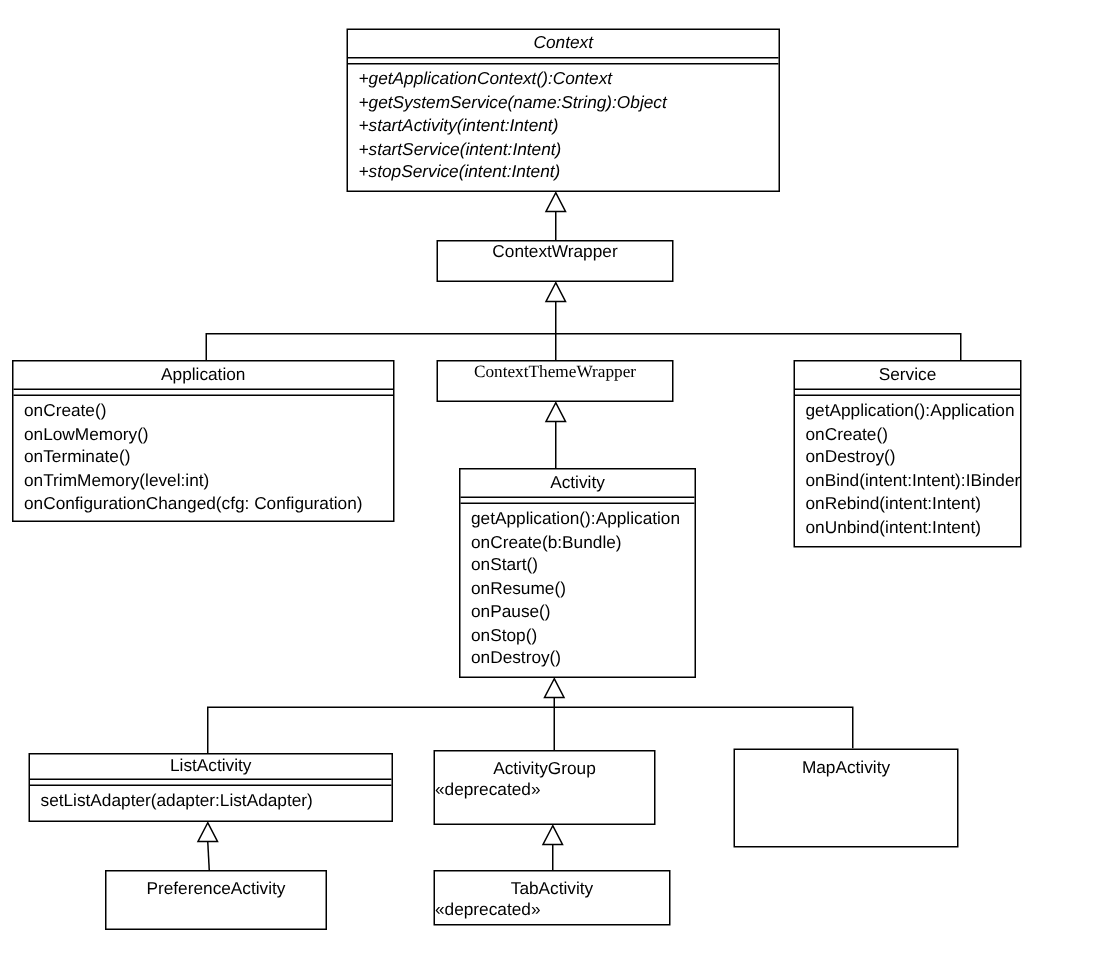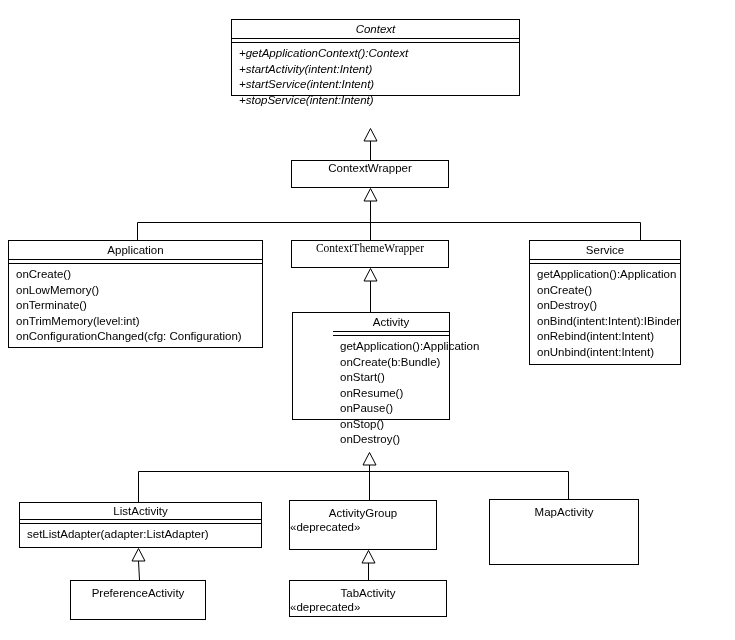--- a/index.html
+++ b/index.html
@@ -110,25 +110,26 @@
         <polygon points="138.5,548.5 132,561 145,561" fill="#ffffff"></polygon>
       </g>
 
       <g>
         <line x1="368.5" y1="563" x2="368.5" y2="580"></line>
         <polygon points="368.5,550.5 362,563 375,563" fill="#ffffff"></polygon>
       </g>
     </g>
   </svg>
 
-  <div class="class-box compartmented abstract" style="left:231px; top:19px; width:289px; height:77px;">
+  <div class="class-box compartmented abstract" style="left:231px; top:19px; width:289px; height:109px;">
     <div class="class-title">Context</div>
     <div class="attrs-empty"></div>
     <div class="methods">
       <div class="method-line">+getApplicationContext():Context</div>
+      <div class="method-line">+getSystemService(name:String):Object</div>
       <div class="method-line">+startActivity(intent:Intent)</div>
       <div class="method-line">+startService(intent:Intent)</div>
       <div class="method-line">+stopService(intent:Intent)</div>
     </div>
   </div>
 
   <div class="class-box centered-title" style="left:291px; top:160px; width:158px; height:28px;">
     <div class="plain-title">ContextWrapper</div>
   </div>
 
@@ -154,21 +155,21 @@
     <div class="methods">
       <div class="method-line">getApplication():Application</div>
       <div class="method-line">onCreate()</div>
       <div class="method-line">onDestroy()</div>
       <div class="method-line">onBind(intent:Intent):IBinder</div>
       <div class="method-line">onRebind(intent:Intent)</div>
       <div class="method-line">onUnbind(intent:Intent)</div>
     </div>
   </div>
 
-  <div class="class-box compartmented" style="left:292px; top:312px; width:158px; height:108px;padding-left:40px;">
+  <div class="class-box compartmented" style="left:306px; top:312px; width:158px; height:140px;">
     <div class="class-title">Activity</div>
     <div class="attrs-empty"></div>
     <div class="methods">
       <div class="method-line">getApplication():Application</div>
       <div class="method-line">onCreate(b:Bundle)</div>
       <div class="method-line">onStart()</div>
       <div class="method-line">onResume()</div>
       <div class="method-line">onPause()</div>
       <div class="method-line">onStop()</div>
       <div class="method-line">onDestroy()</div>
@@ -185,21 +186,21 @@
 
   <div class="class-box" style="left:289px; top:500px; width:148px; height:50px;">
     <div class="plain-title">ActivityGroup</div>
     <div class="stereotype">«deprecated»</div>
   </div>
 
   <div class="class-box" style="left:489px; top:499px; width:150px; height:66px;">
     <div class="plain-title">MapActivity</div>
   </div>
 
-  <div class="class-box" style="left:70px; top:580px; width:136px; height:40px;">
+  <div class="class-box" style="left:70px; top:580px; width:148px; height:40px;">
     <div class="plain-title">PreferenceActivity</div>
   </div>
 
   <div class="class-box" style="left:289px; top:580px; width:158px; height:37px;">
     <div class="plain-title">TabActivity</div>
     <div class="stereotype">«deprecated»</div>
   </div>
 
 </div>
 

